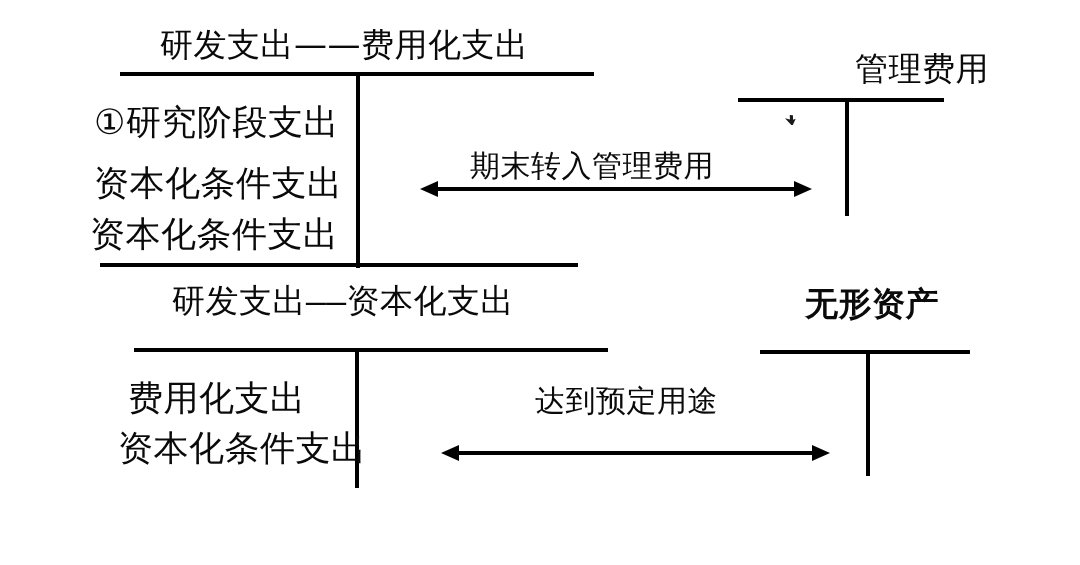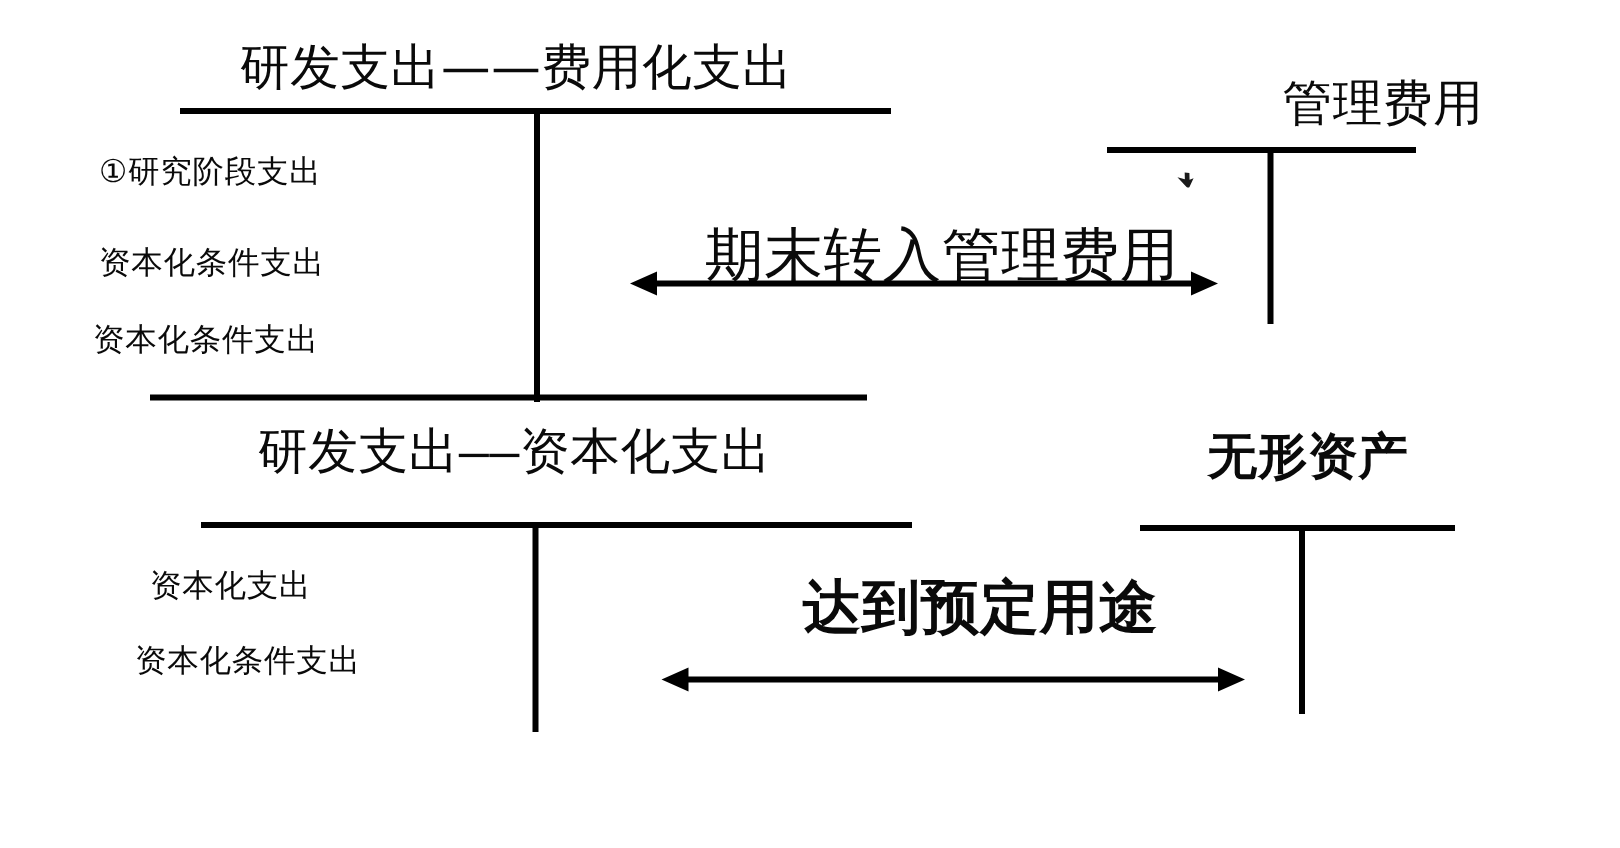--- a/index.html
+++ b/index.html
@@ -34,25 +34,26 @@
     color: #0a0a0a;
     white-space: nowrap;
     line-height: 1.18;
     letter-spacing: 0.5px;
   }
   .t-title {
     font-size: 33px;
     font-weight: 400;
   }
   .acct-body {
-    font-size: 21px;
+    font-size: 35px;
     font-weight: 400;
+    margin-left: 28px;
   }
   .flow-label {
-    font-size: 39px;
+    font-size: 30px;
     font-weight: 400;
   }
   
   .arrow {
     position: absolute;
     height: 26px;
   }
   .arrow svg {
     display: block;
     overflow: visible;
@@ -127,34 +128,34 @@
     </div>
   </div>
 
   <div>
     <div class="label t-title" style="left:172px; top:285px;font-family:Liberation Mono, monospace;">研发支出——资本化支出</div>
 
     <div class="hline" style="left:134px; top:348px; width:474px;"></div>
 
     <div class="vline" style="left:355px; top:348px; height:152px;"></div>
 
-    <div class="label acct-body" style="left:100px; top:378px;">资本化支出</div>
+    <div class="label acct-body" style="left:100px; top:378px;">费用化支出</div>
     <div class="label acct-body" style="left:90px; top:428px;">资本化条件支出</div>
   </div>
 
   <div>
     <div class="label t-title" style="left:805px; top:285px;font-weight:bold;">无形资产</div>
 
     <div class="hline" style="left:760px; top:350px; width:210px;"></div>
 
     <div class="vline" style="left:866px; top:350px; height:126px;"></div>
   </div>
 
   <div>
-    <div class="label flow-label" style="left:535px; top:383px;font-weight:bold;">达到预定用途</div>
+    <div class="label flow-label" style="left:535px; top:383px;">达到预定用途</div>
     <div class="arrow" style="left:441px; top:440px; width:389px;">
       <svg width="389" height="26" viewBox="0 0 389 26">
         <line x1="14" y1="13" x2="375" y2="13" stroke="#000000" stroke-width="4"></line>
         <polygon points="0,13 18,5 18,21" fill="#000000"></polygon>
         <polygon points="389,13 371,5 371,21" fill="#000000"></polygon>
       </svg>
     </div>
   </div>
 
   <div class="watermark" style="left:14px; top:527px;">

